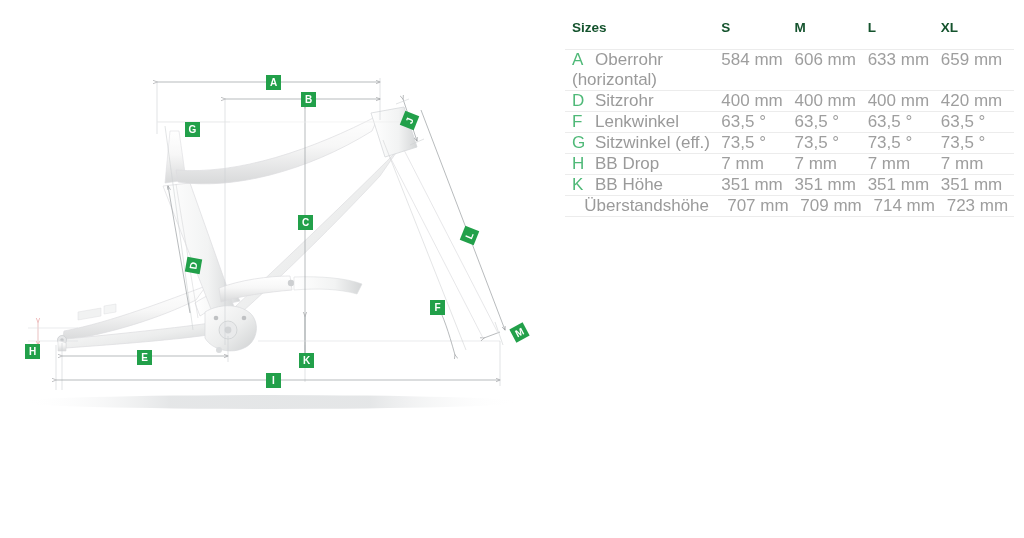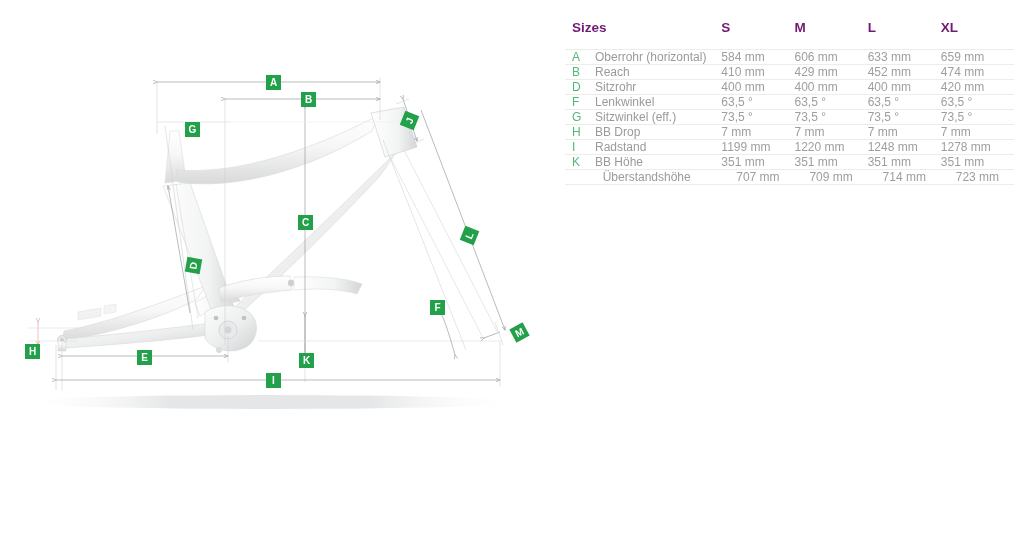--- a/index.html
+++ b/index.html
@@ -56,28 +56,28 @@
 
   table.spec th,table.spec td{
     padding:0;
     text-align:left;
     vertical-align:top;
     font-weight:normal;
   }
   tr.head th{
     font-size:13.5px;
     font-weight:bold;
-    color:#701a75;
+    color:#14532d;
     padding:20px 0 14px 0;
   }
   tr.head th.h-name{padding-left:7px;}
 
   tbody tr{border-top:1px solid #ececec;}
   tbody tr td{
-    font-size:12px;
+    font-size:17px;
     color:#9e9e9e;
     padding:12px 0 11px 0;
   }
   tbody tr:last-child td{border-bottom:0;text-align:center;}
   tbody td.name{padding-left:7px;color:#9a9a9a;}
   td.name .ltr{
     color:#4fb978;
     display:inline-block;
     width:23px;
   }
@@ -257,27 +257,20 @@
       </thead>
       <tbody id="tbody">
           <tr>
             <td class="name"><span class="ltr">A</span><span class="txt">Oberrohr (horizontal)</span></td>
             <td>584 mm</td>
             <td>606 mm</td>
             <td>633 mm</td>
             <td>659 mm</td>
           </tr>
           <tr>
-            <td class="name"><span class="ltr">B</span><span class="txt">Reach</span></td>
-            <td>410 mm</td>
-            <td>429 mm</td>
-            <td>452 mm</td>
-            <td>474 mm</td>
-          </tr>
-          <tr>
             <td class="name"><span class="ltr">D</span><span class="txt">Sitzrohr</span></td>
             <td>400 mm</td>
             <td>400 mm</td>
             <td>400 mm</td>
             <td>420 mm</td>
           </tr>
           <tr>
             <td class="name"><span class="ltr">F</span><span class="txt">Lenkwinkel</span></td>
             <td>63,5 °</td>
             <td>63,5 °</td>
@@ -292,27 +285,20 @@
             <td>73,5 °</td>
           </tr>
           <tr>
             <td class="name"><span class="ltr">H</span><span class="txt">BB Drop</span></td>
             <td>7 mm</td>
             <td>7 mm</td>
             <td>7 mm</td>
             <td>7 mm</td>
           </tr>
           <tr>
-            <td class="name"><span class="ltr">I</span><span class="txt">Radstand</span></td>
-            <td>1199 mm</td>
-            <td>1220 mm</td>
-            <td>1248 mm</td>
-            <td>1278 mm</td>
-          </tr>
-          <tr>
             <td class="name"><span class="ltr">K</span><span class="txt">BB Höhe</span></td>
             <td>351 mm</td>
             <td>351 mm</td>
             <td>351 mm</td>
             <td>351 mm</td>
           </tr>
           <tr>
             <td class="name noletter"><span class="txt">Überstandshöhe</span></td>
             <td>707 mm</td>
             <td>709 mm</td>

